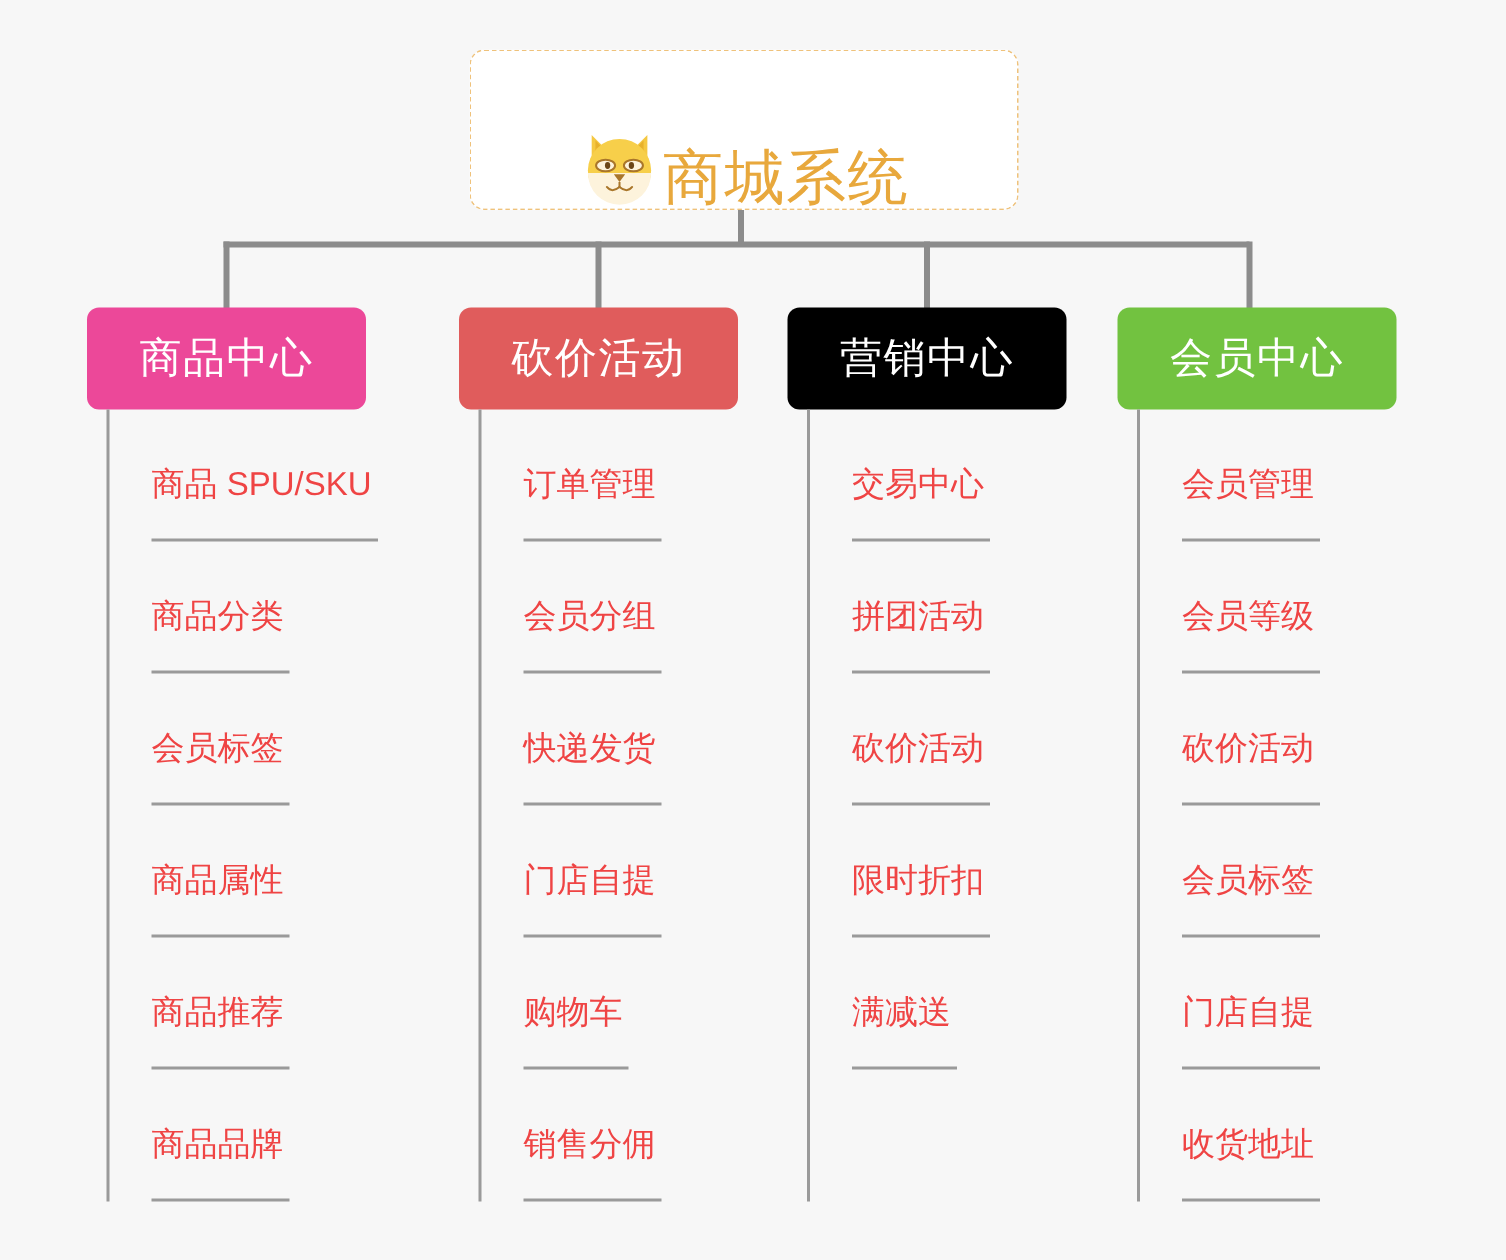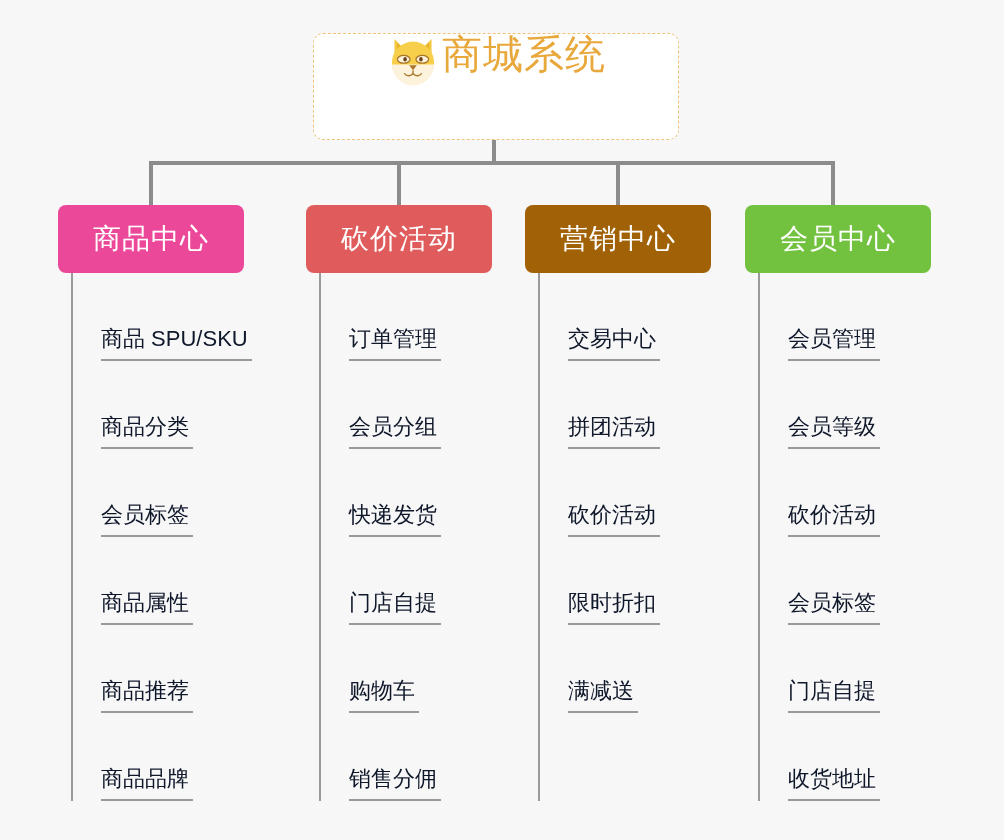--- a/index.html
+++ b/index.html
@@ -27,21 +27,21 @@
     position: absolute;
     left: 313px;
     top: 33px;
     width: 366px;
     height: 107px;
     box-sizing: border-box;
     background: #ffffff;
     border: 1px dashed #efc27b;
     border-radius: 10px;
     display: flex;
-    align-items: flex-start;
+    align-items: flex-end;
     justify-content: center;
     gap: 2px;
   }
   .root-emoji {
     width: 54px;
     height: 54px;
     flex: 0 0 auto;
     display: block;
   }
   .root-title {
@@ -112,23 +112,23 @@
   .leaf-item {
     position: relative;
     height: 88px;
     box-sizing: border-box;
     display: flex;
     align-items: flex-end;
     padding-left: 45px;
   }
   .leaf-label {
     font-size: 22px;
-    color: #0f172a;
+    color: #ef4444;
     line-height: 1;
-    padding-bottom: 9px;
+    padding-bottom: 25px;
     white-space: nowrap;
     border-bottom: 2px solid #9a9a9a;
     display: inline-block;
     padding-right: 4px;
     margin-left: -2px;
   }
 </style>
 </head>
 <body>
 
@@ -208,21 +208,21 @@
         <div class="leaf-item">
           <span class="leaf-label">购物车</span>
         </div>
         <div class="leaf-item">
           <span class="leaf-label">销售分佣</span>
         </div>
       </div>
     </div>
     <div class="conn-drop" style="left: 616px;"></div>
     <div class="column" style="left: 525px;">
-      <div class="cat-box" style="background: #a16207;">
+      <div class="cat-box" style="background: #000000;">
         <span>营销中心</span>
       </div>
       <div class="leaf-list">
         <div class="leaf-trunk" style="height: 528px;"></div>
         <div class="leaf-item">
           <span class="leaf-label">交易中心</span>
         </div>
         <div class="leaf-item">
           <span class="leaf-label">拼团活动</span>
         </div>

